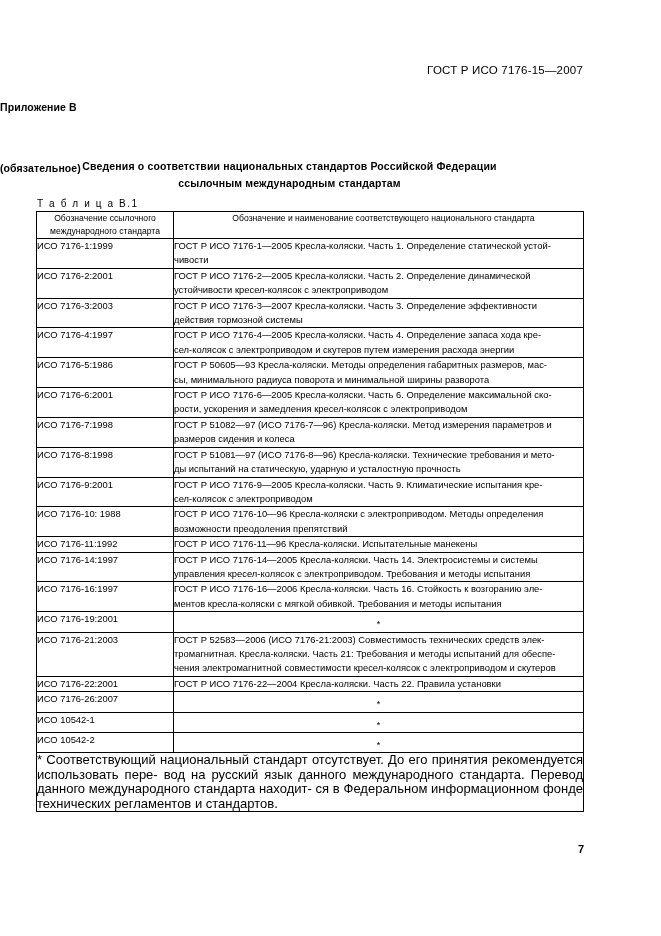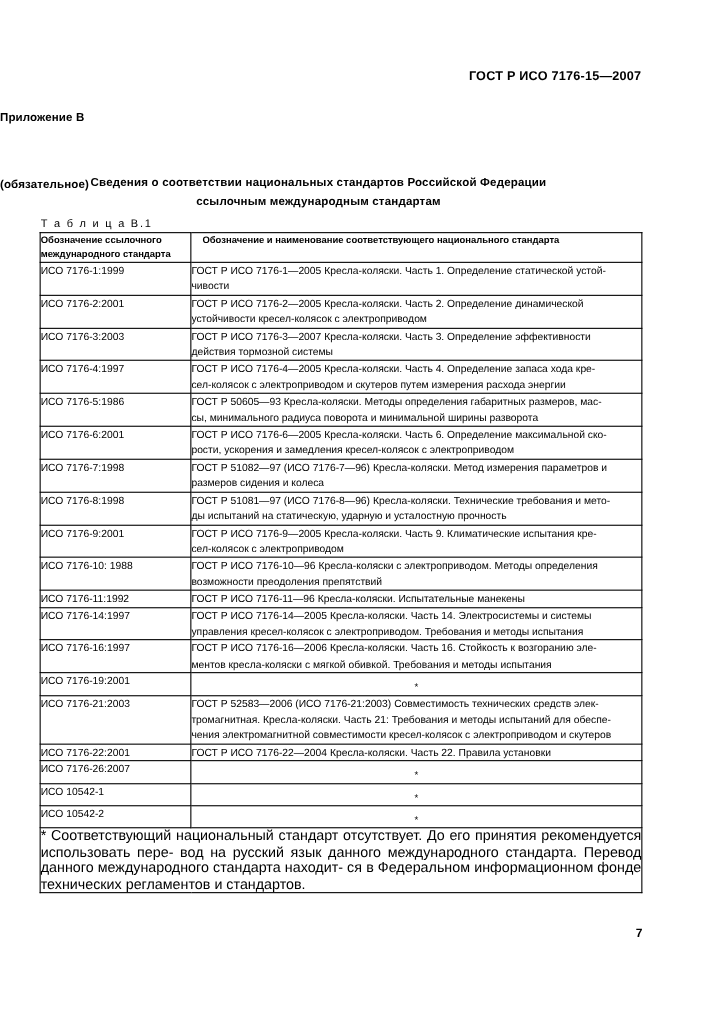--- a/index.html
+++ b/index.html
@@ -22,21 +22,21 @@
     height: 936px;
     overflow: hidden;
   }
 
   
   .running-head {
     position: absolute;
     top: 64px;
     right: 78px;
     font-size: 11.5px;
-    font-weight: bold;
+    font-weight: normal;
     letter-spacing: 0.2px;
     white-space: nowrap;
   }
 
   
   .annex-block {
     position: absolute;
     top: 100px;
     left: 0;
     width: 661px;
@@ -89,22 +89,22 @@
   .ref-table td, .ref-table th {
     border: 1px solid #000000;
     vertical-align: top;
     padding: 0;
   }
   .col-a { width: 137px; }
   .col-b { width: 410px; }
 
   .hdr-cell {
     font-size: 8.6px;
-    font-weight: bold;
-    text-align: left;
+    font-weight: normal;
+    text-align: center;
     line-height: 13px;
     padding: 8px 6px 9px 6px;
     vertical-align: middle;
   }
   .hdr-cell.b { padding-left: 10px; }
 
   .cell-a {
     font-size: 9.4px;
     line-height: 14px;
     padding: 4px 6px 4px 9px;

